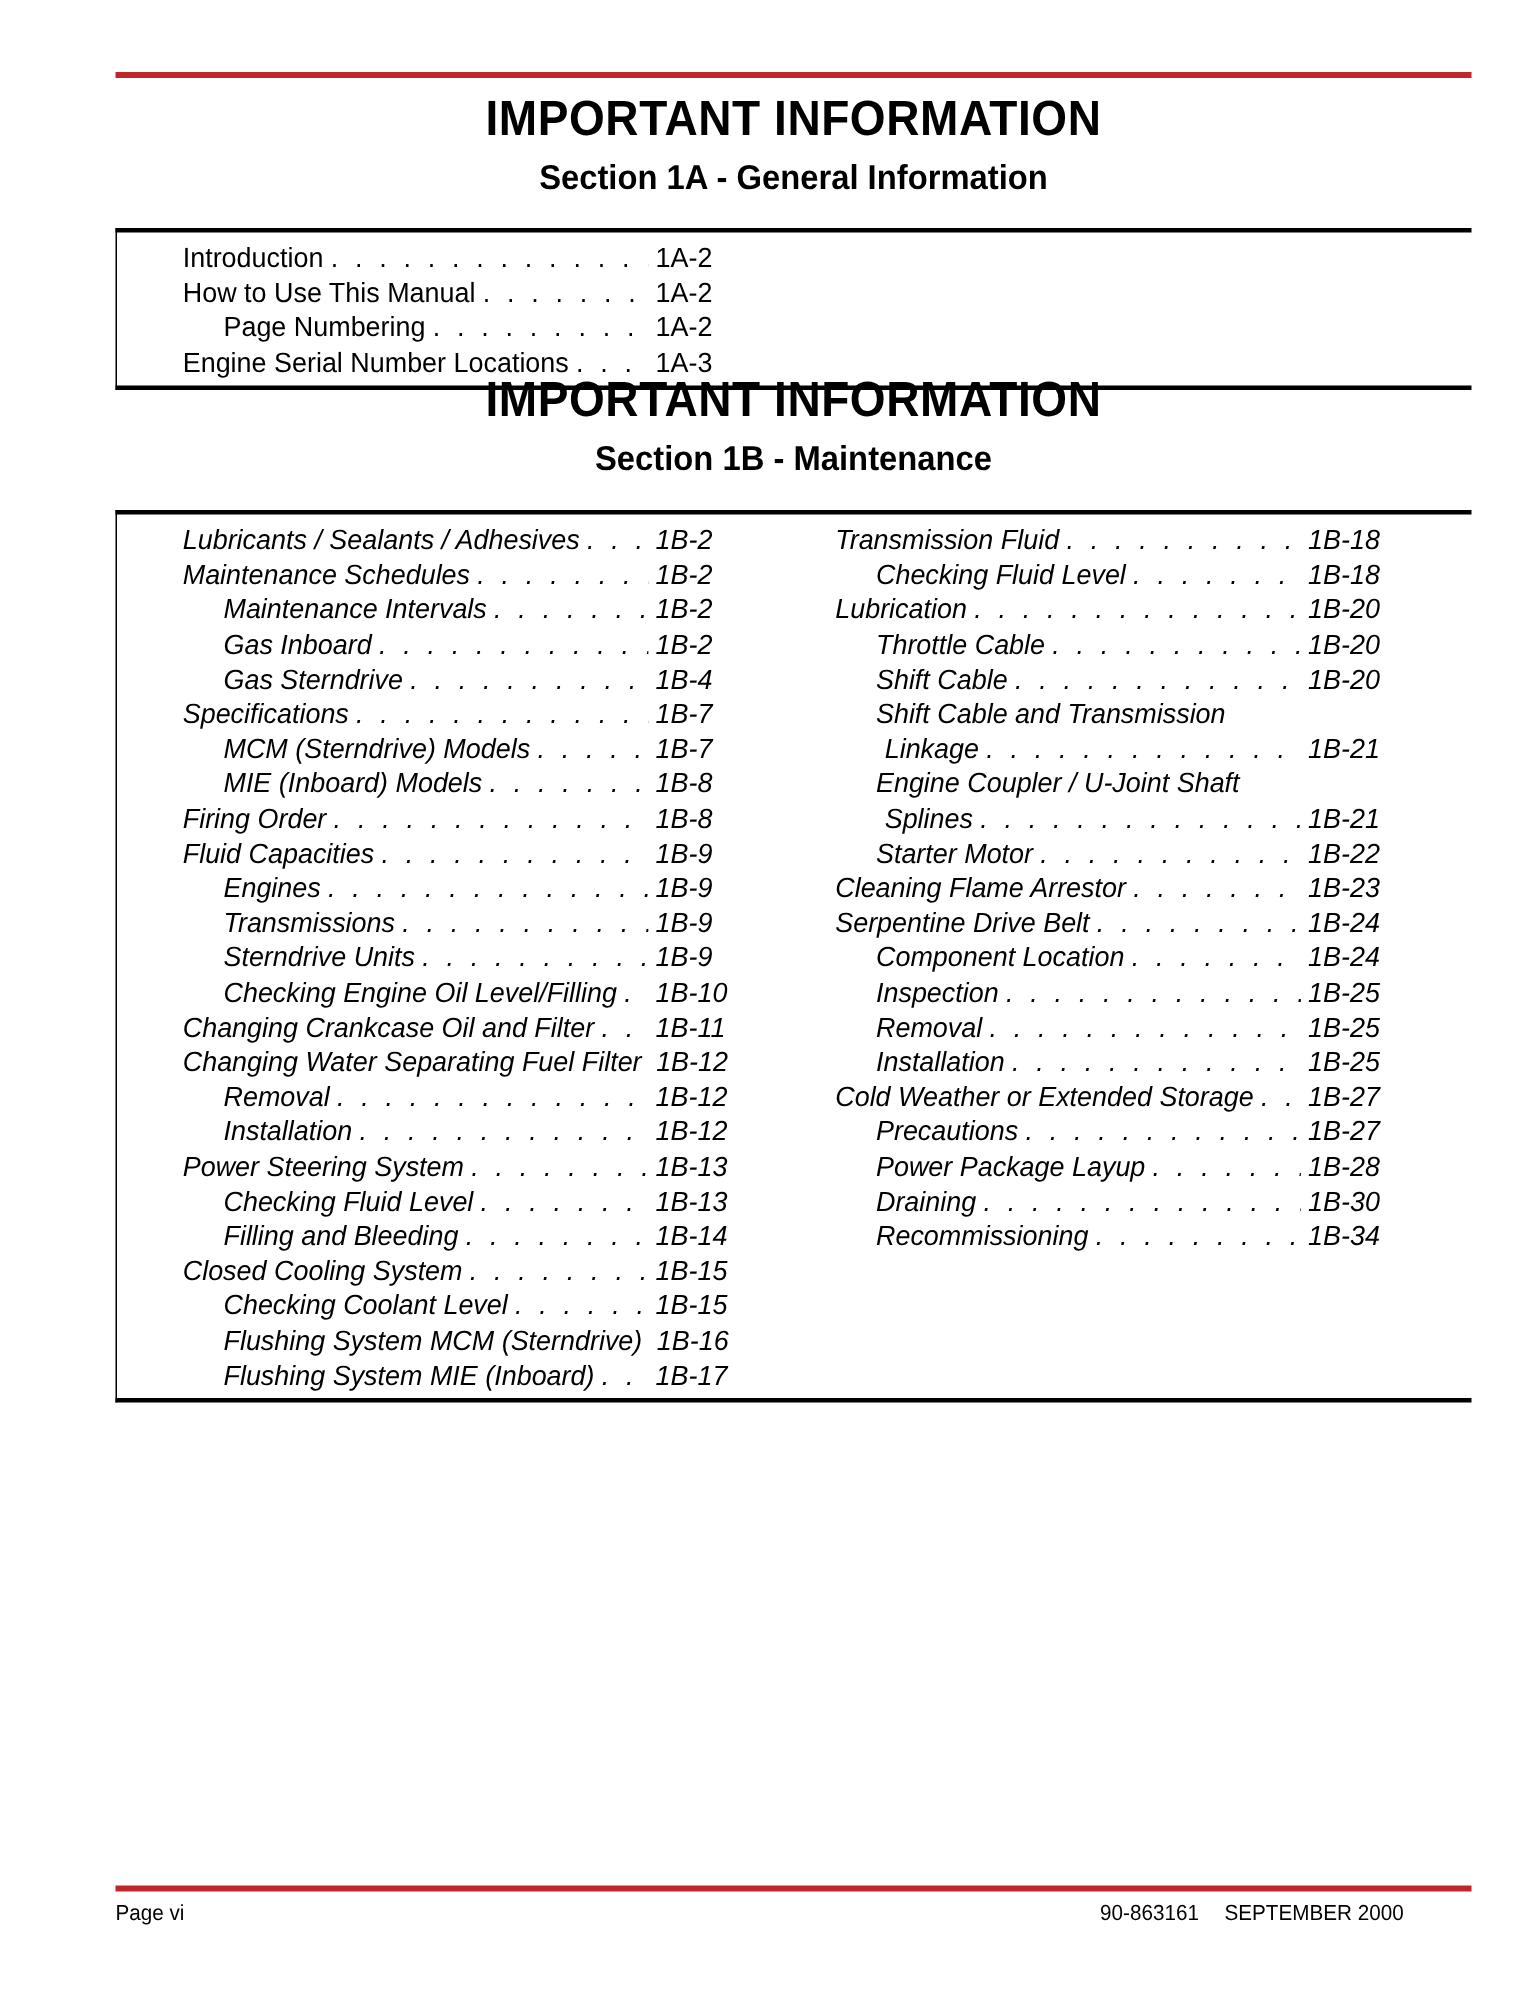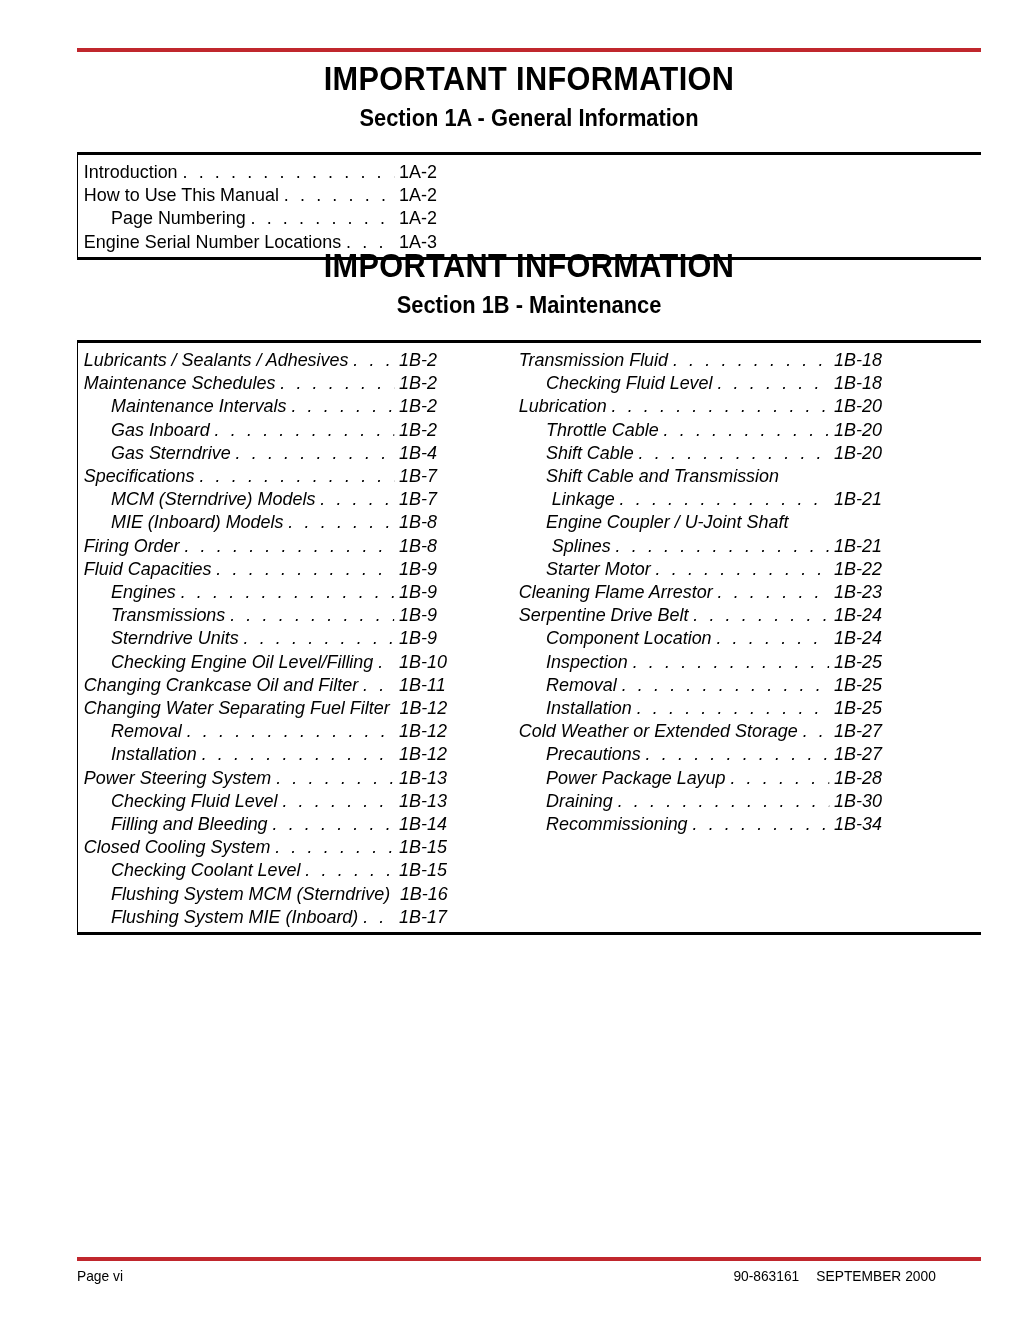--- a/index.html
+++ b/index.html
@@ -62,20 +62,21 @@
   .toc-box {
     position: absolute;
     left: 60px;
     width: 904px;
     box-sizing: border-box;
     border-top: 3px solid #000;
     border-bottom: 3px solid #000;
     border-left: 1px solid #000;
     padding-top: 5px;
     padding-bottom: 4px;
+    padding-left: 38px;
   }
   .toc-columns {
     display: flex;
     flex-direction: row;
     gap: 30px;
   }
   .toc-col {
     width: 405px;
     flex: 0 0 405px;
   }

